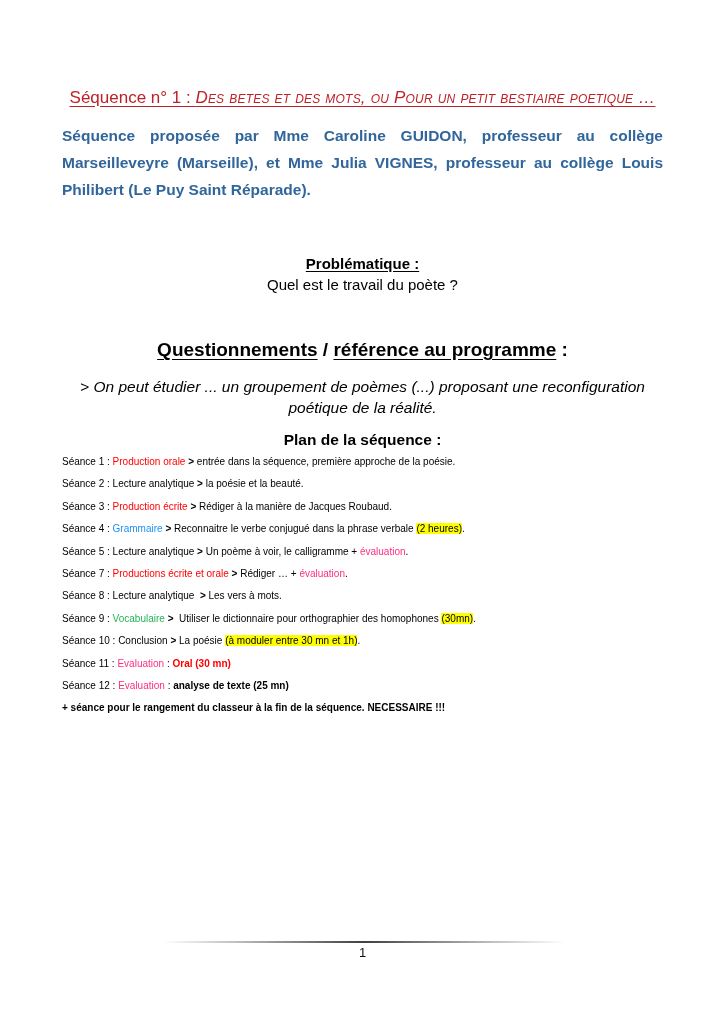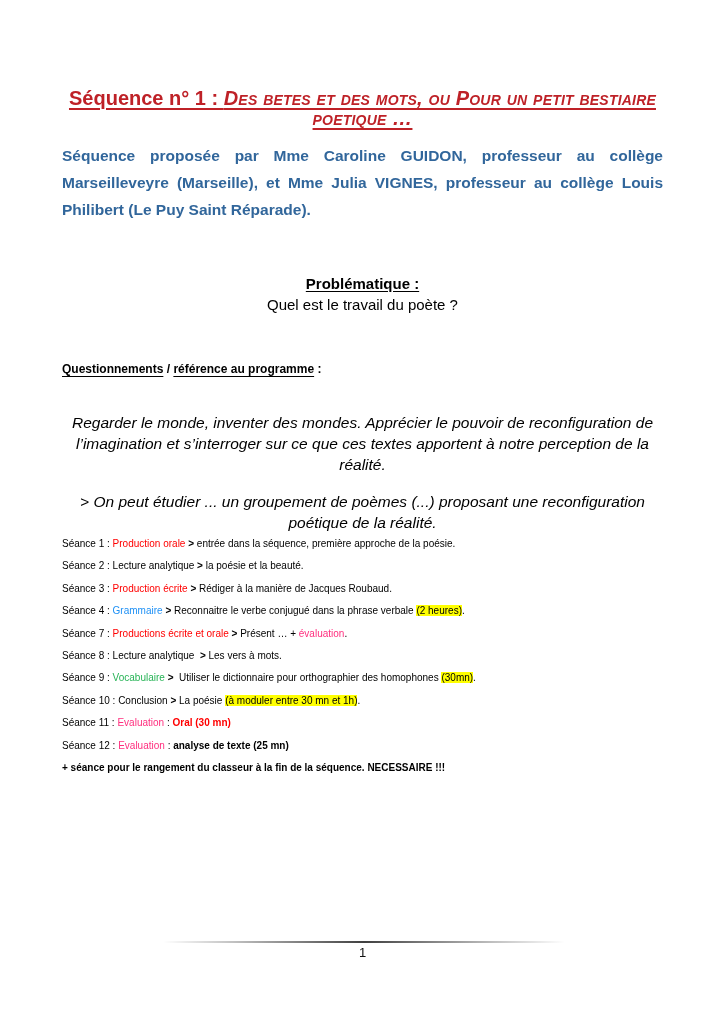--- a/index.html
+++ b/index.html
@@ -9,22 +9,22 @@
     background:#ffffff;
     margin:0 auto;
     font-family:"Liberation Sans","DejaVu Sans",sans-serif;
     color:#000;
     overflow:hidden;
     box-sizing:border-box;
     padding:88px 62px 0 62px;
   }
   .doc-title{
     text-align:center;
-    font-size:20px;
-    font-weight:bold;
+    font-size:17px;
+    font-weight:normal;
     color:var(--title-red,#be2127);
     text-decoration:underline;
     text-underline-offset:3px;
     margin:0 0 14px 0;
     line-height:20px;
   }
   .doc-title .emph{
     font-style:italic;
     font-variant:small-caps;
     letter-spacing:.2px;
@@ -33,21 +33,21 @@
     color:var(--author-blue,#31669b);
     font-weight:bold;
     font-size:15.5px;
     line-height:27px;
     text-align:justify;
     margin:0;
   }
   .problematique{margin-top:50px;text-align:center;font-size:15px;line-height:21px;}
   .problematique .head{font-weight:bold;text-decoration:underline;text-underline-offset:2px;}
   .quest-heading{
-    margin-top:44px;font-weight:bold;font-size:12px;line-height:21px;
+    margin-top:44px;text-align:center;font-weight:bold;font-size:19px;line-height:21px;
   }
   .quest-heading .u{text-decoration:underline;text-underline-offset:3px;}
   .italic-para{
     margin-top:32px;text-align:center;font-style:italic;font-size:15.5px;line-height:21px;
   }
   .italic-para2{
     margin-top:16px;text-align:center;font-style:italic;font-size:15.5px;line-height:21px;
   }
   .plan-heading{
     margin-top:11px;text-align:center;font-weight:bold;font-size:15.5px;line-height:22px;
@@ -80,31 +80,32 @@
 
   <p class="author-para">Séquence proposée par Mme Caroline GUIDON, professeur au collège Marseilleveyre (Marseille), et Mme Julia VIGNES, professeur au collège Louis Philibert (Le Puy Saint Réparade).</p>
 
   <div class="problematique">
     <div class="head">Problématique :</div>
     <div>Quel est le travail du poète ?</div>
   </div>
 
   <div class="quest-heading"><span class="u">Questionnements</span><span> / </span><span class="u">référence au programme</span><span> :</span></div>
 
-  <div class="italic-para">Regarder le monde, inventer des mondes. Apprécier le pouvoir de reconfiguration de l’imagination et s’interroger sur ce que ces textes apportent à notre perception de la réalité.</div>
 
   <div class="italic-para2">&gt; On peut étudier ... un groupement de poèmes (...) proposant une reconfiguration poétique de la réalité.</div>
 
+  <div class="plan-heading">Plan de la séquence :</div>
 
   <div class="plan-list">
       <div class="plan-line"><span>Séance 1 : </span><span class="red">Production orale</span><span> </span><span class="b">&gt;</span><span> entrée dans la séquence, première approche de la poésie.</span></div>
       <div class="plan-line"><span>Séance 2 : Lecture analytique </span><span class="b">&gt;</span><span> la poésie et la beauté.</span></div>
       <div class="plan-line"><span>Séance 3 : </span><span class="red">Production écrite</span><span> </span><span class="b">&gt;</span><span> Rédiger à la manière de Jacques Roubaud.</span></div>
       <div class="plan-line"><span>Séance 4 : </span><span class="blue">Grammaire</span><span> </span><span class="b">&gt;</span><span> Reconnaitre le verbe conjugué dans la phrase verbale </span><span class="hl">(2 heures)</span><span>.</span></div>
-      <div class="plan-line"><span>Séance 7 : </span><span class="red">Productions écrite et orale</span><span> </span><span class="b">&gt;</span><span> Présent … + </span><span class="pink">évaluation</span><span>.</span></div>
+      <div class="plan-line"><span>Séance 5 : Lecture analytique </span><span class="b">&gt;</span><span> Un poème à voir, le calligramme + </span><span class="pink">évaluation</span><span>.</span></div>
+      <div class="plan-line"><span>Séance 7 : </span><span class="red">Productions écrite et orale</span><span> </span><span class="b">&gt;</span><span> Rédiger … + </span><span class="pink">évaluation</span><span>.</span></div>
       <div class="plan-line"><span>Séance 8 : Lecture analytique &nbsp;</span><span class="b">&gt;</span><span> Les vers à mots.</span></div>
       <div class="plan-line"><span>Séance 9 : </span><span class="green">Vocabulaire</span><span> </span><span class="b">&gt;</span><span> &nbsp;Utiliser le dictionnaire pour orthographier des homophones </span><span class="hl">(30mn)</span><span>.</span></div>
       <div class="plan-line"><span>Séance 10 : Conclusion </span><span class="b">&gt;</span><span> La poésie </span><span class="hl">(à moduler entre 30 mn et 1h)</span><span>.</span></div>
       <div class="plan-line"><span>Séance 11 : </span><span class="pink">Evaluation</span><span> : </span><span class="rb">Oral (30 mn)</span></div>
       <div class="plan-line"><span>Séance 12 : </span><span class="pink">Evaluation</span><span> : </span><span class="b">analyse de texte (25 mn)</span></div>
       <div class="plan-line b"><span>+ séance pour le rangement du classeur à la fin de la séquence. NECESSAIRE !!!</span></div>
     </div>
 
   <div class="footer-rule"></div>
   <div class="page-number">1</div>

